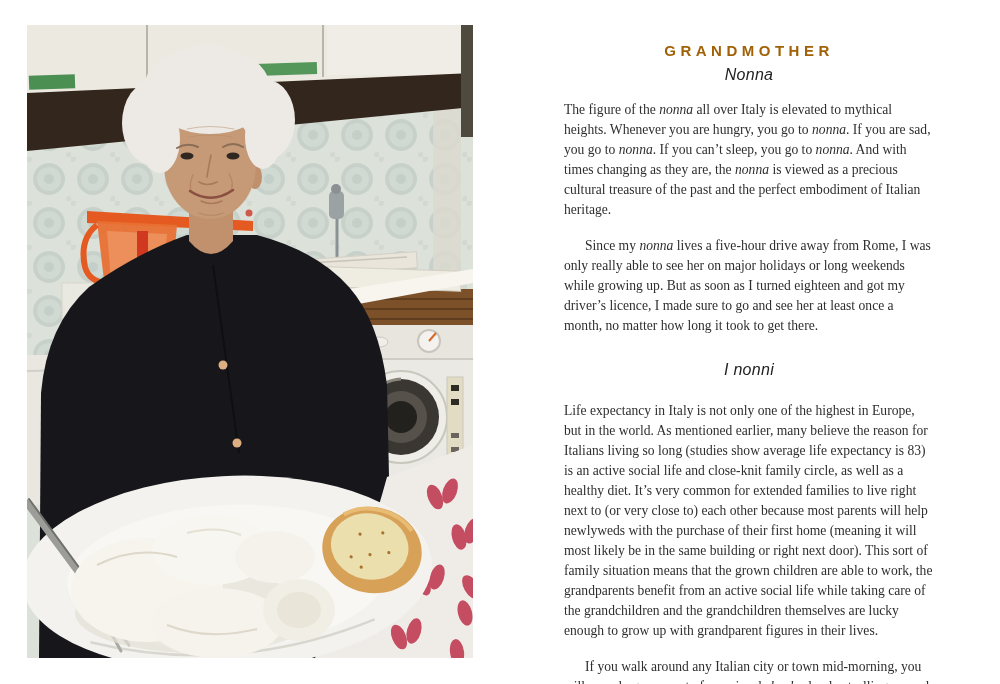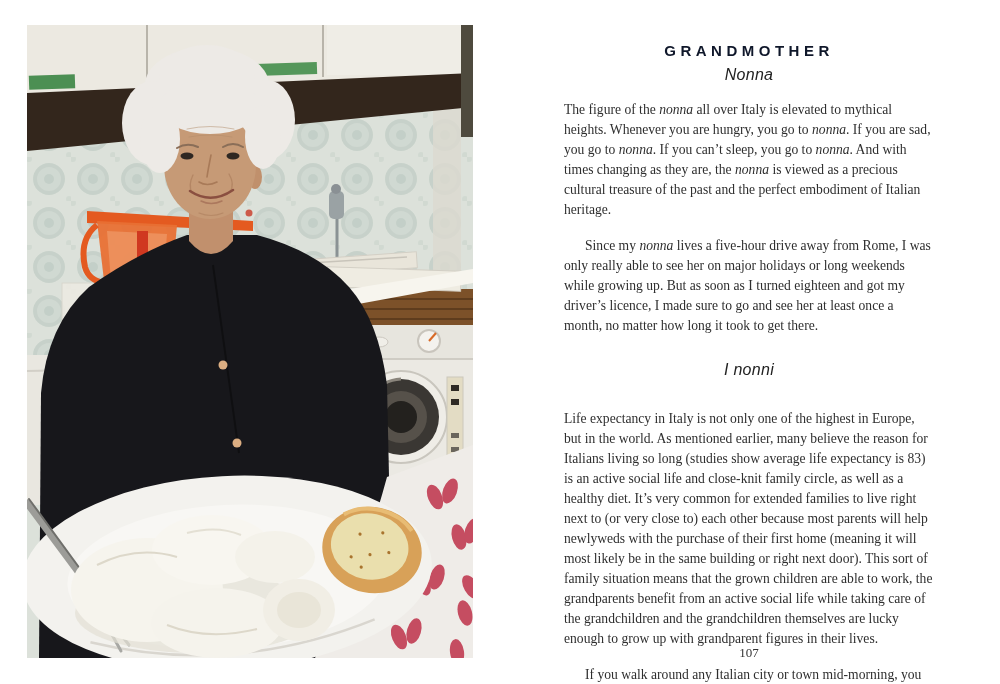--- a/index.html
+++ b/index.html
@@ -2,25 +2,25 @@
 <html><head>
 <meta charset="utf-8">
 <style>
   html,body{margin:0;padding:0;background:#ffffff;}
   .spread{position:relative;width:1000px;height:684px;background:#ffffff;overflow:hidden;
           font-family:"Liberation Serif",serif;}
   .photo{position:absolute;left:27px;top:25px;width:446px;height:633px;margin:0;overflow:hidden;}
   .photo svg{display:block;}
   .page-right{position:absolute;left:548px;top:42px;width:402px;color:#2e2e2e;}
   .section-heading{font-family:"Liberation Sans",sans-serif;font-weight:700;font-size:15px;
-          letter-spacing:4.5px;text-align:center;color:#0f172a;margin:0 0 7px 0;}
+          letter-spacing:4.5px;text-align:center;color:#a16207;margin:0 0 7px 0;}
   .section-sub{font-family:"Liberation Sans",sans-serif;font-style:italic;font-weight:400;
           font-size:16px;text-align:center;color:#222;margin:0 0 13px 0;letter-spacing:.3px;}
   .section + .section{margin-top:25px;}
-  .section-2 .section-sub{margin-bottom:30px;}
+  .section-2 .section-sub{margin-bottom:22px;}
   .body-para{margin:16px;font-size:13.6px;line-height:20px;text-align:left;}
   .body-para.indent{text-indent:21px;}
   .body-para em{font-style:italic;}
   .folio{position:absolute;left:548px;top:645px;width:402px;text-align:center;
          font-size:13px;color:#333;}
 </style>
 </head>
 <body>
 
 <div class="spread">
@@ -210,15 +210,14 @@
     </section>
     <section class="section section-2">
       <div class="section-sub">I nonni</div>
       <div>
           <p class="body-para">Life expectancy in Italy is not only one of the highest in Europe, but in the world. As mentioned earlier, many believe the reason for Italians living so long (studies show average life expectancy is 83) is an active social life and close-knit family circle, as well as a healthy diet. It’s very common for extended families to live right next to (or very close to) each other because most parents will help newlyweds with the purchase of their first home (meaning it will most likely be in the same building or right next door). This sort of family situation means that the grown children are able to work, the grandparents benefit from an active social life while taking care of the grandchildren and the grandchildren themselves are lucky enough to grow up with grandparent figures in their lives.</p>
           <p class="body-para indent">If you walk around any Italian city or town mid-morning, you will see a huge amount of <em>nonni</em> and <em>slowly</em> slowly strolling around with their grandchildren at the park, at the market and at the corner coffee bar. One of my favourite squares in Rome is Piazza di Testaccio. No matter what time</p>
         </div>
     </section>
   </div>
 
-  <div class="folio">107</div>
 
 </div>
 
 </body></html>

